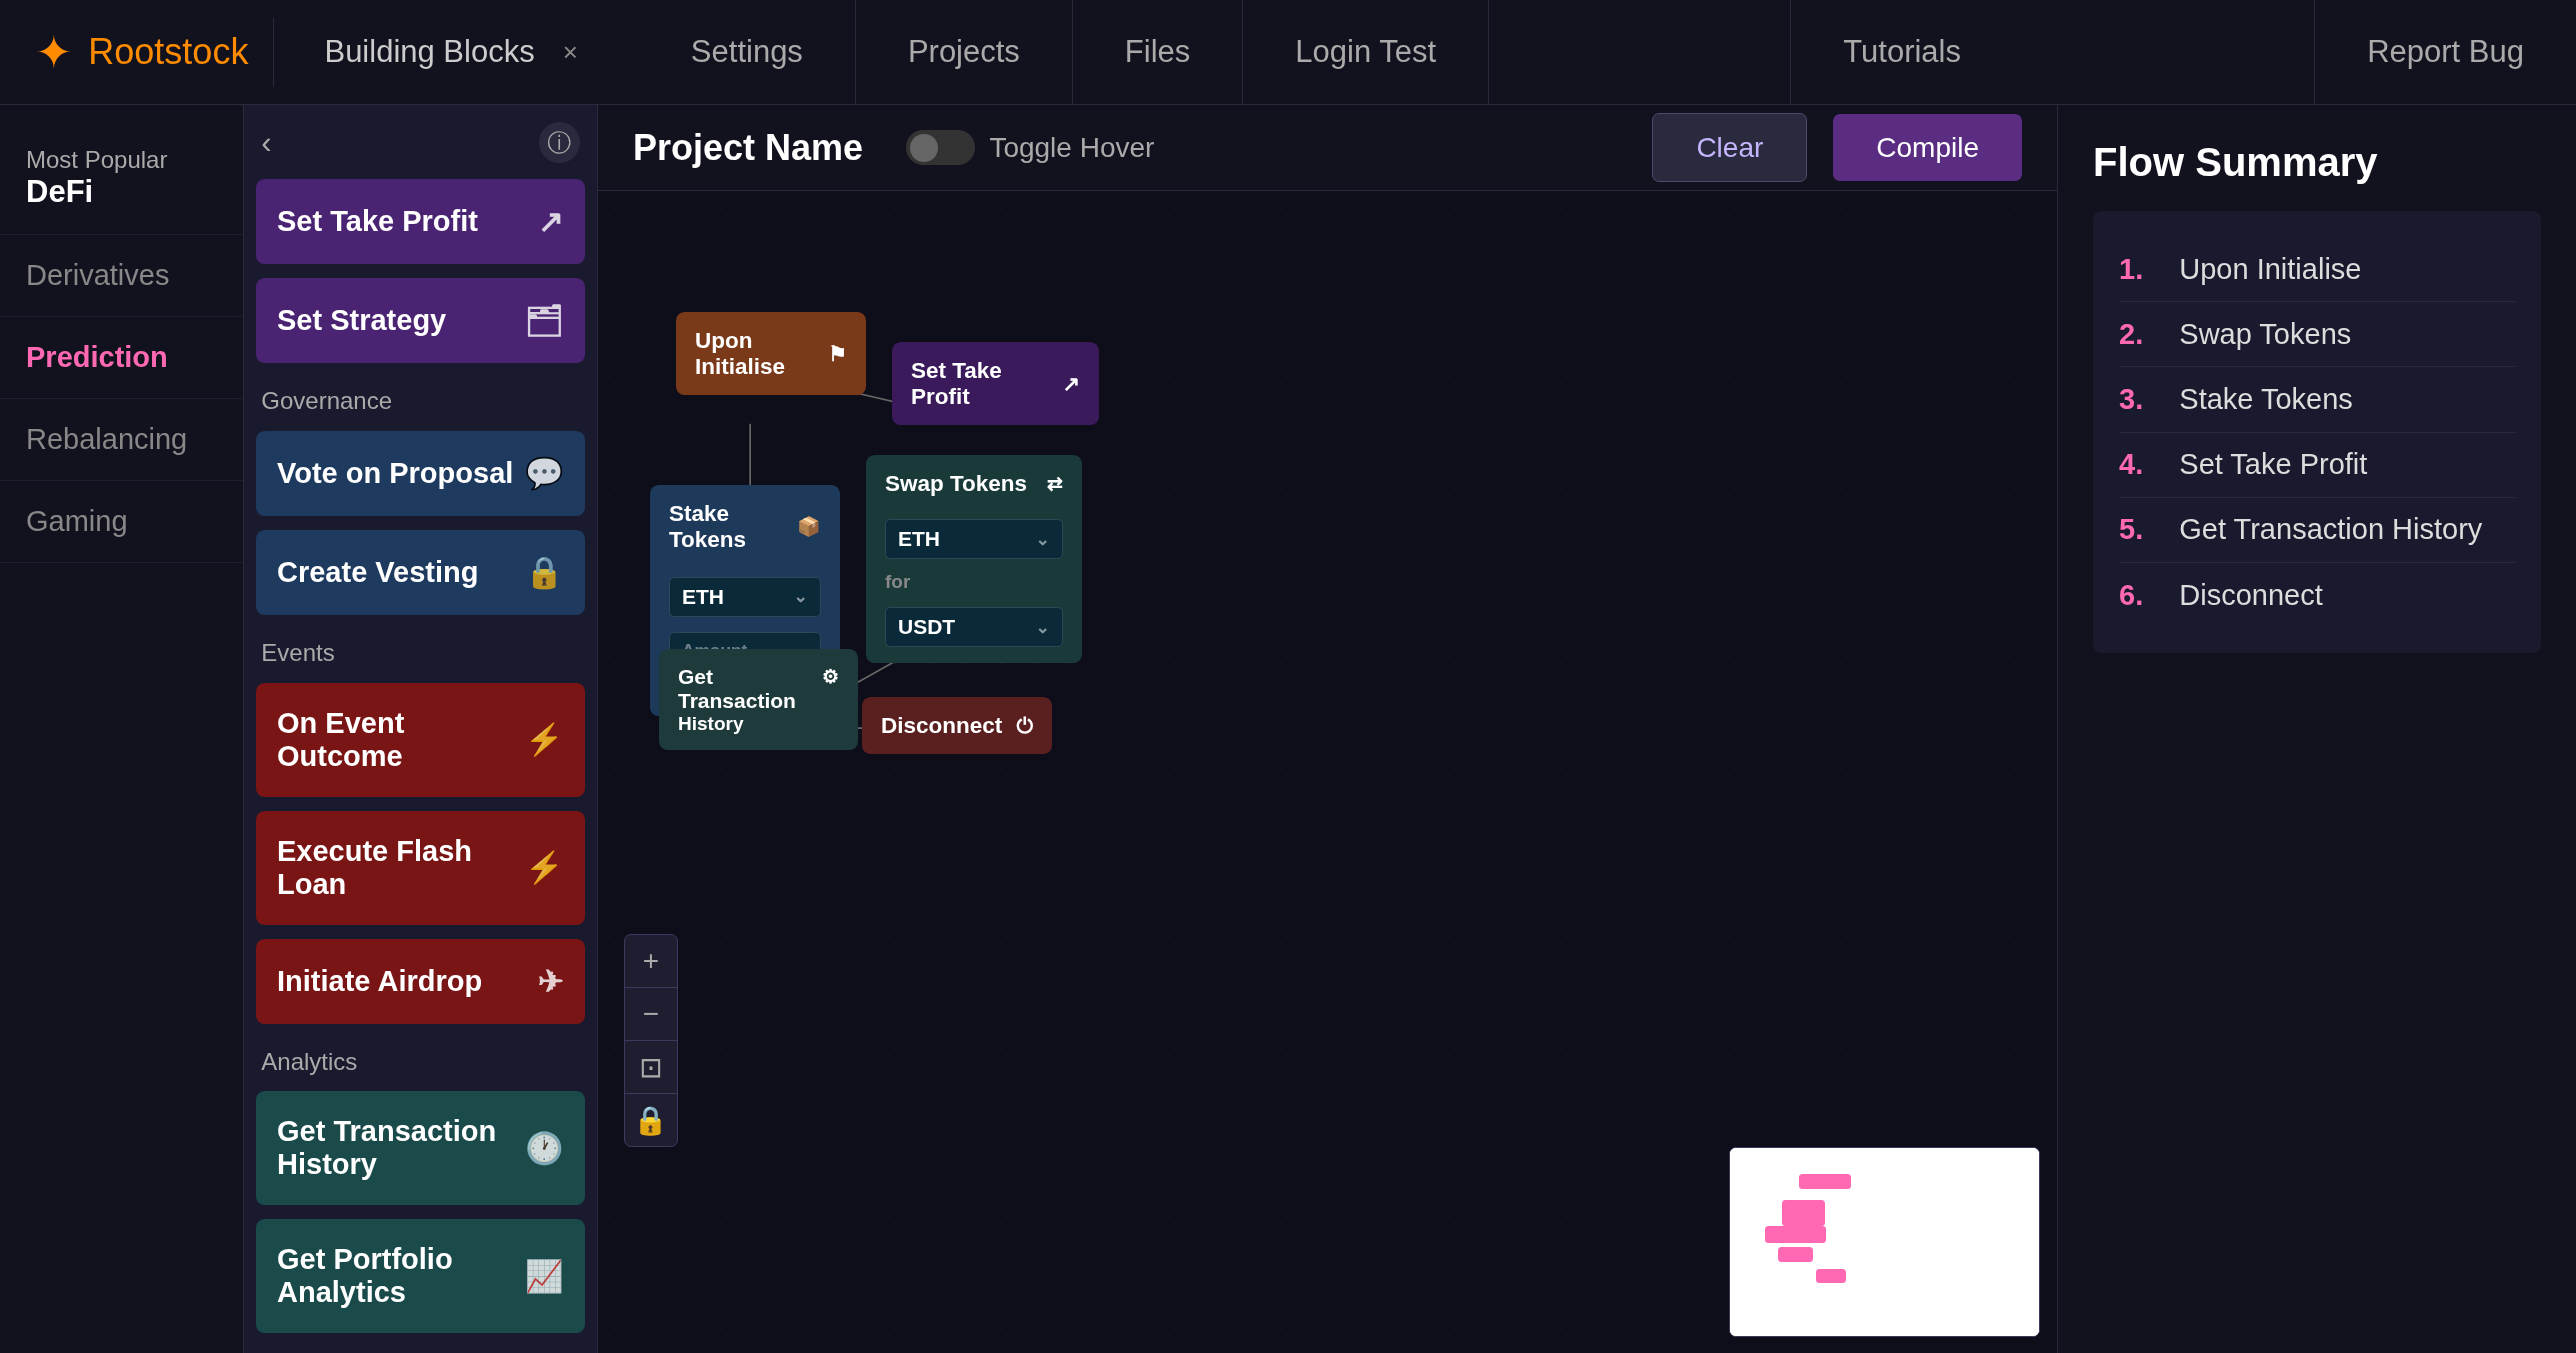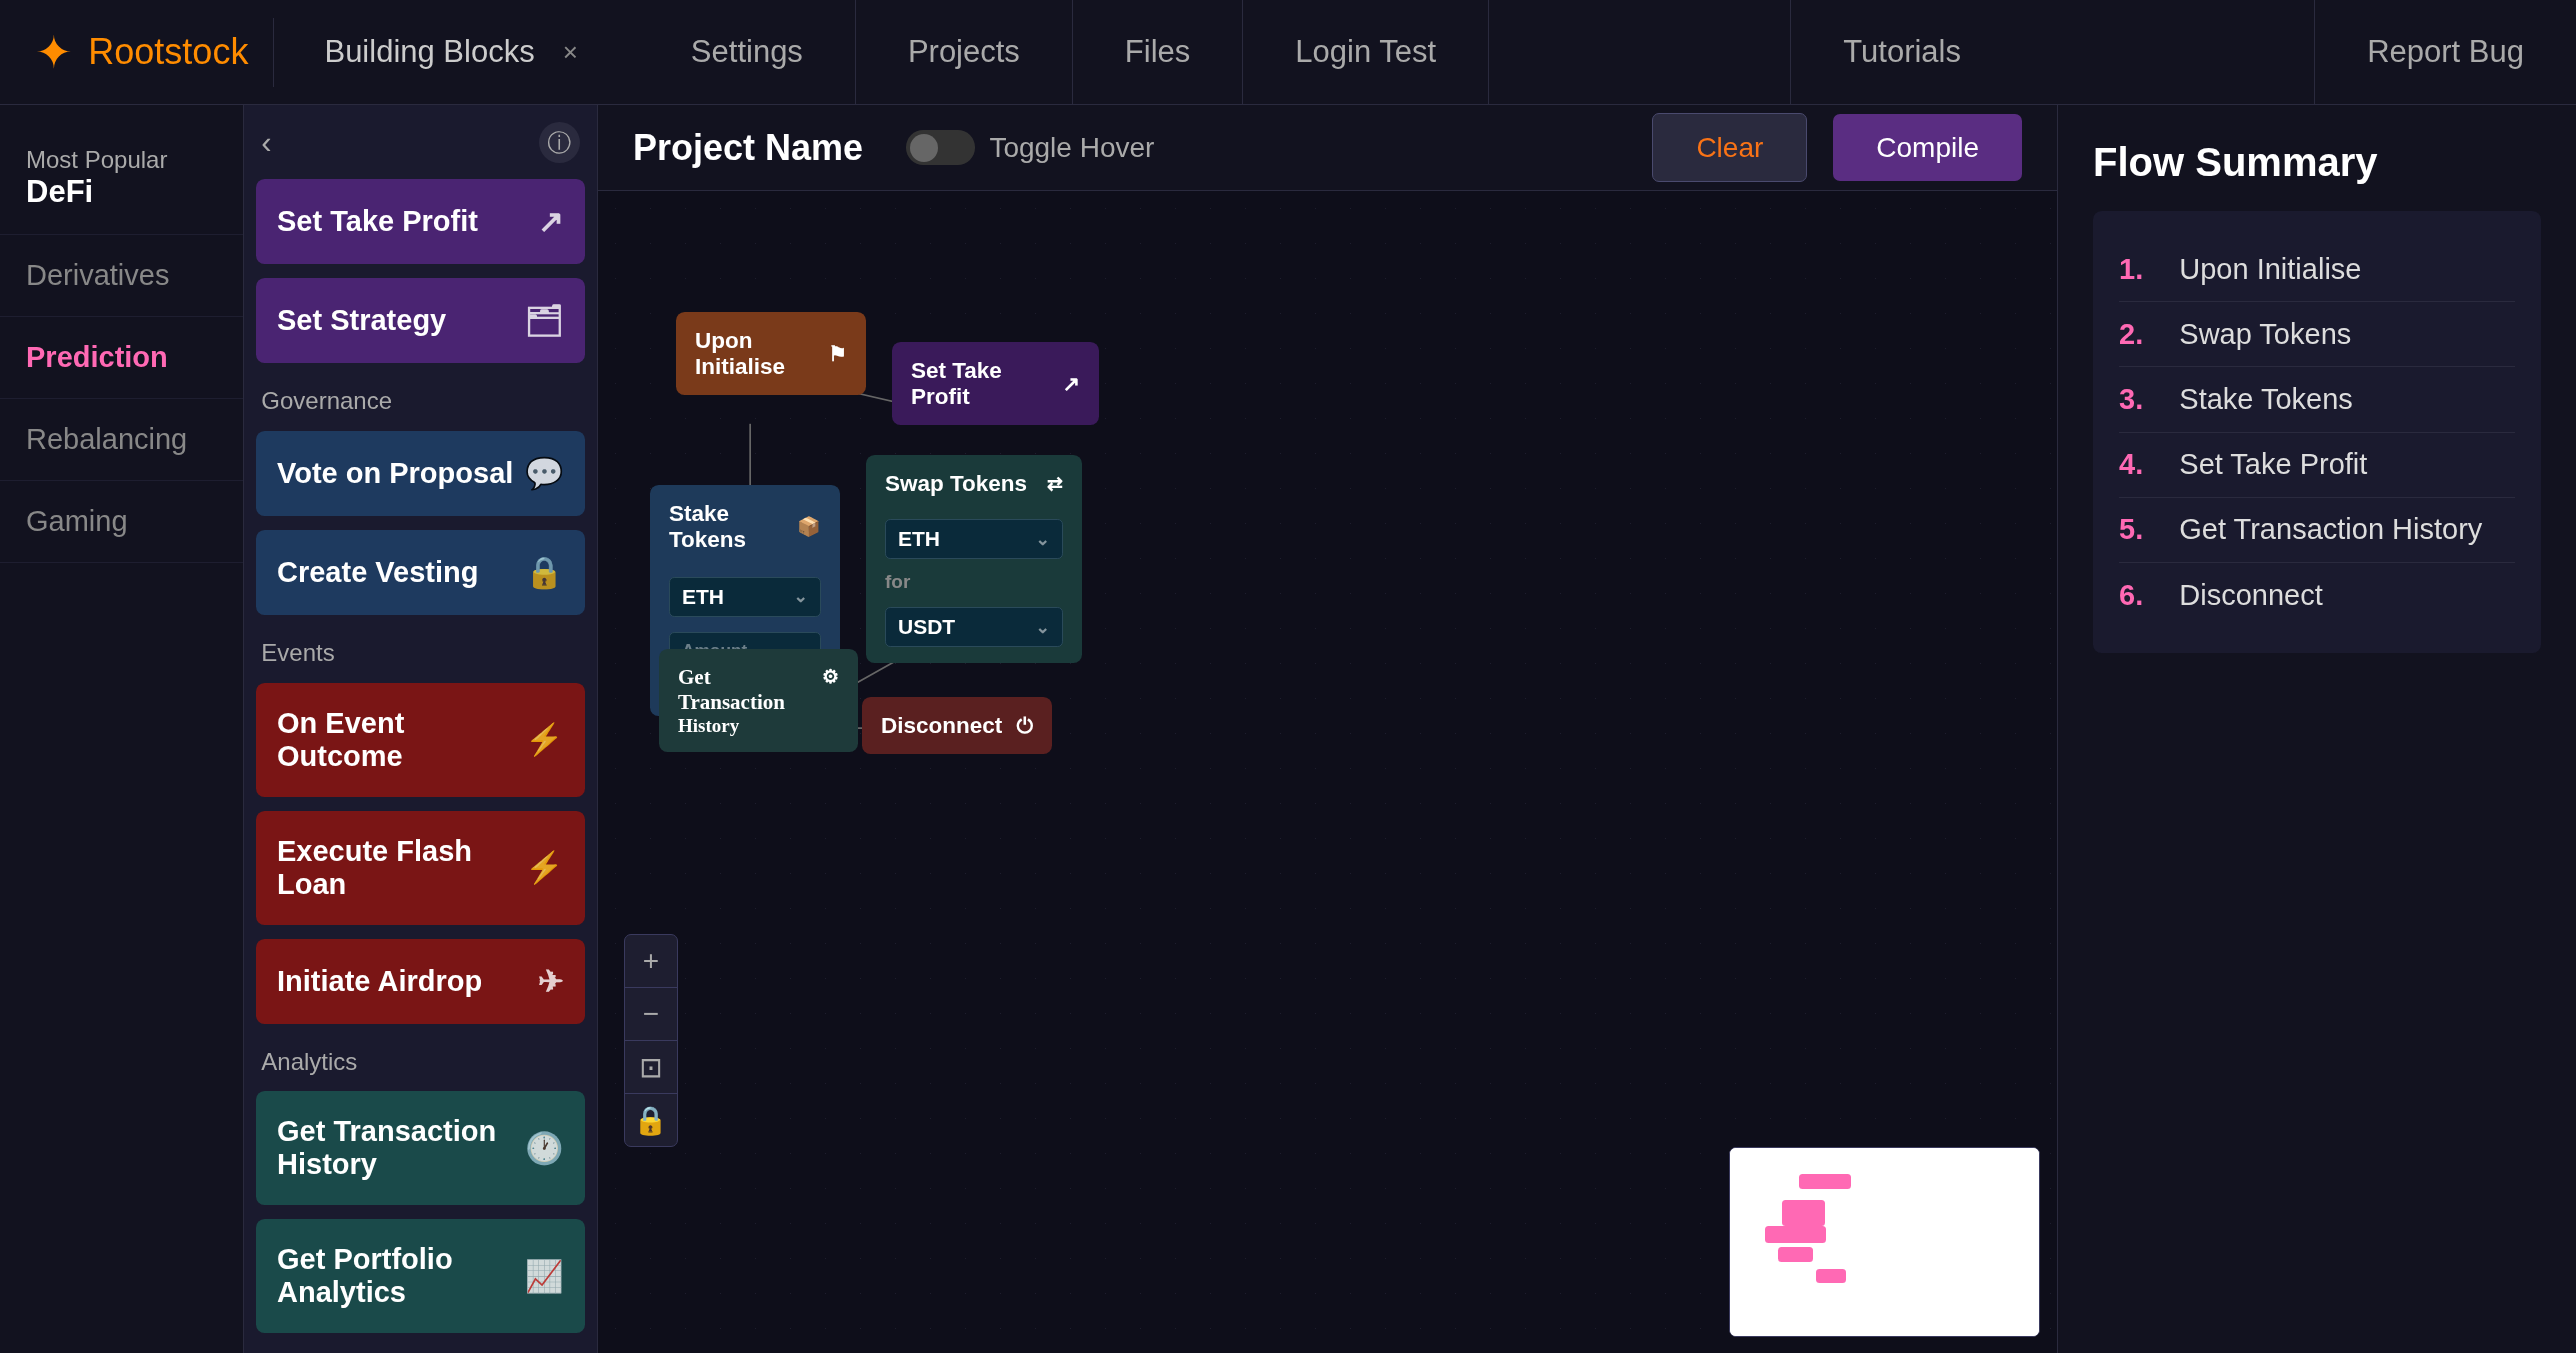--- a/index.html
+++ b/index.html
@@ -220,21 +220,21 @@
       background: #666;
       border-radius: 50%;
     }
     .toggle-label { font-size: 28px; color: #aaa; }
     .toolbar-spacer { flex: 1; }
     .btn-clear {
       padding: 17.3px 43px;
       background: #2a2a3e;
       border: 0.9px solid #4a4a6e;
       border-radius: 7px;
-      color: #f97316;
+      color: #c4b5fd;
       font-size: 28px;
       cursor: pointer;
     }
     .btn-compile {
       padding: 17.3px 43px;
       background: #5a2d82;
       border: none;
       border-radius: 7px;
       color: #fff;
       font-size: 28px;
@@ -528,21 +528,21 @@
           <span>ETH</span>
           <span style="opacity:0.5; font-size:17.3px;">⌄</span>
         </div>
         <div class="node-for-label">for</div>
         <div class="node-field">
           <span>USDT</span>
           <span style="opacity:0.5; font-size:17.3px;">⌄</span>
         </div>
       </div>
 
-      <div class="flow-node" style="background:#1e3a3a; top:458px; left:61px; width:199px; align-items:flex-start;font-family:Liberation Serif, serif;">
+      <div class="flow-node" style="background:#1e3a3a; top:458px; left:61px; width:199px; align-items:flex-start;">
         <div>
           <div style="font-size:21px; font-weight:700;">Get Transaction</div>
           <div style="font-size:19px; font-weight:700;">History</div>
         </div>
         <span style="font-size:19px;">⚙</span>
       </div>
 
       <div class="flow-node" style="background:#5a2020; top:506px; left:264px; width:190px;">
         <span style="font-size:22.5px;">Disconnect</span>
         <span style="font-size:21px;">⏻</span>

